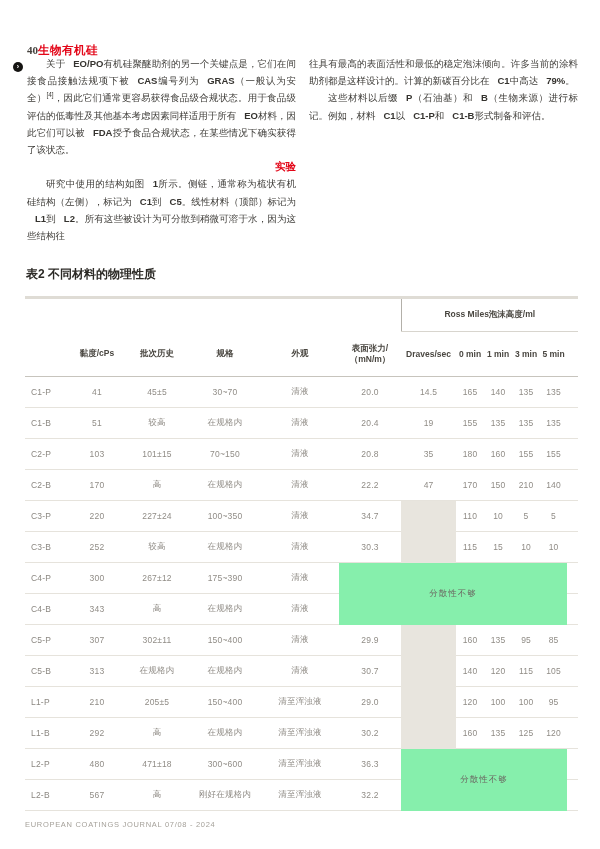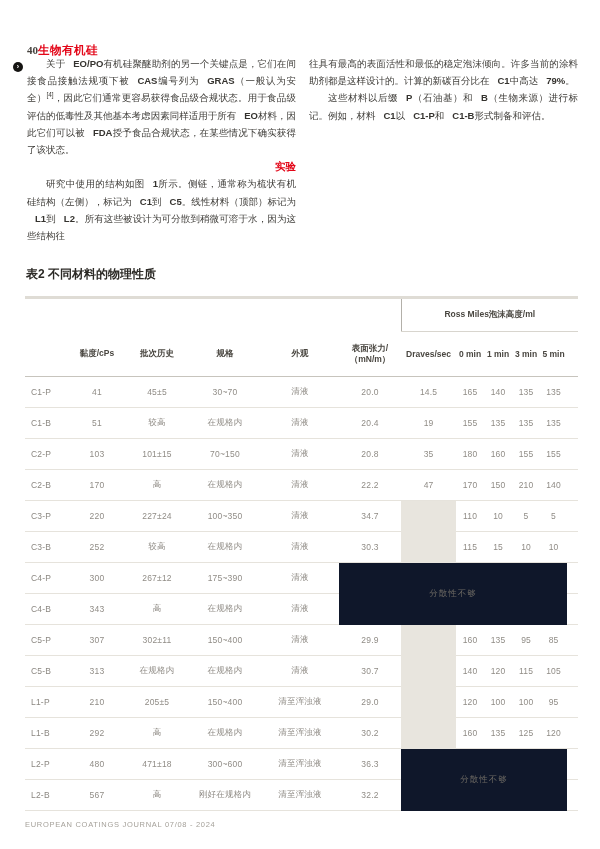--- a/index.html
+++ b/index.html
@@ -36,21 +36,21 @@
   thead tr.cols th{
     height:44px;font-size:8.5px;color:#4a4741;font-weight:bold;text-align:center;
     vertical-align:middle;line-height:11px;border-bottom:1px solid #c7c4bd;padding:0 1px;
   }
   tbody td{
     height:30px;text-align:center;vertical-align:middle;font-size:8.5px;
     color:#908c86;letter-spacing:0.2px;border-bottom:1px solid #e6e3dc;padding:0;
   }
   td.mat{text-align:left;padding-left:6px;color:#8b8781;}
   td.shade{background:#e8e5de;border-bottom:none;}
-  td.block{background:#0f172a;border-bottom:none;color:#6b6862;letter-spacing:1px;}
+  td.block{background:#86efac;border-bottom:none;color:#6b6862;letter-spacing:1px;}
   
   .footer{position:absolute;left:25px;top:820px;font-size:7.5px;letter-spacing:0.7px;color:#a5a19a;}
 </style>
 </head>
 <body>
 
 <div>
 
   <div class="page-header">
     <span class="page-number">40</span>

